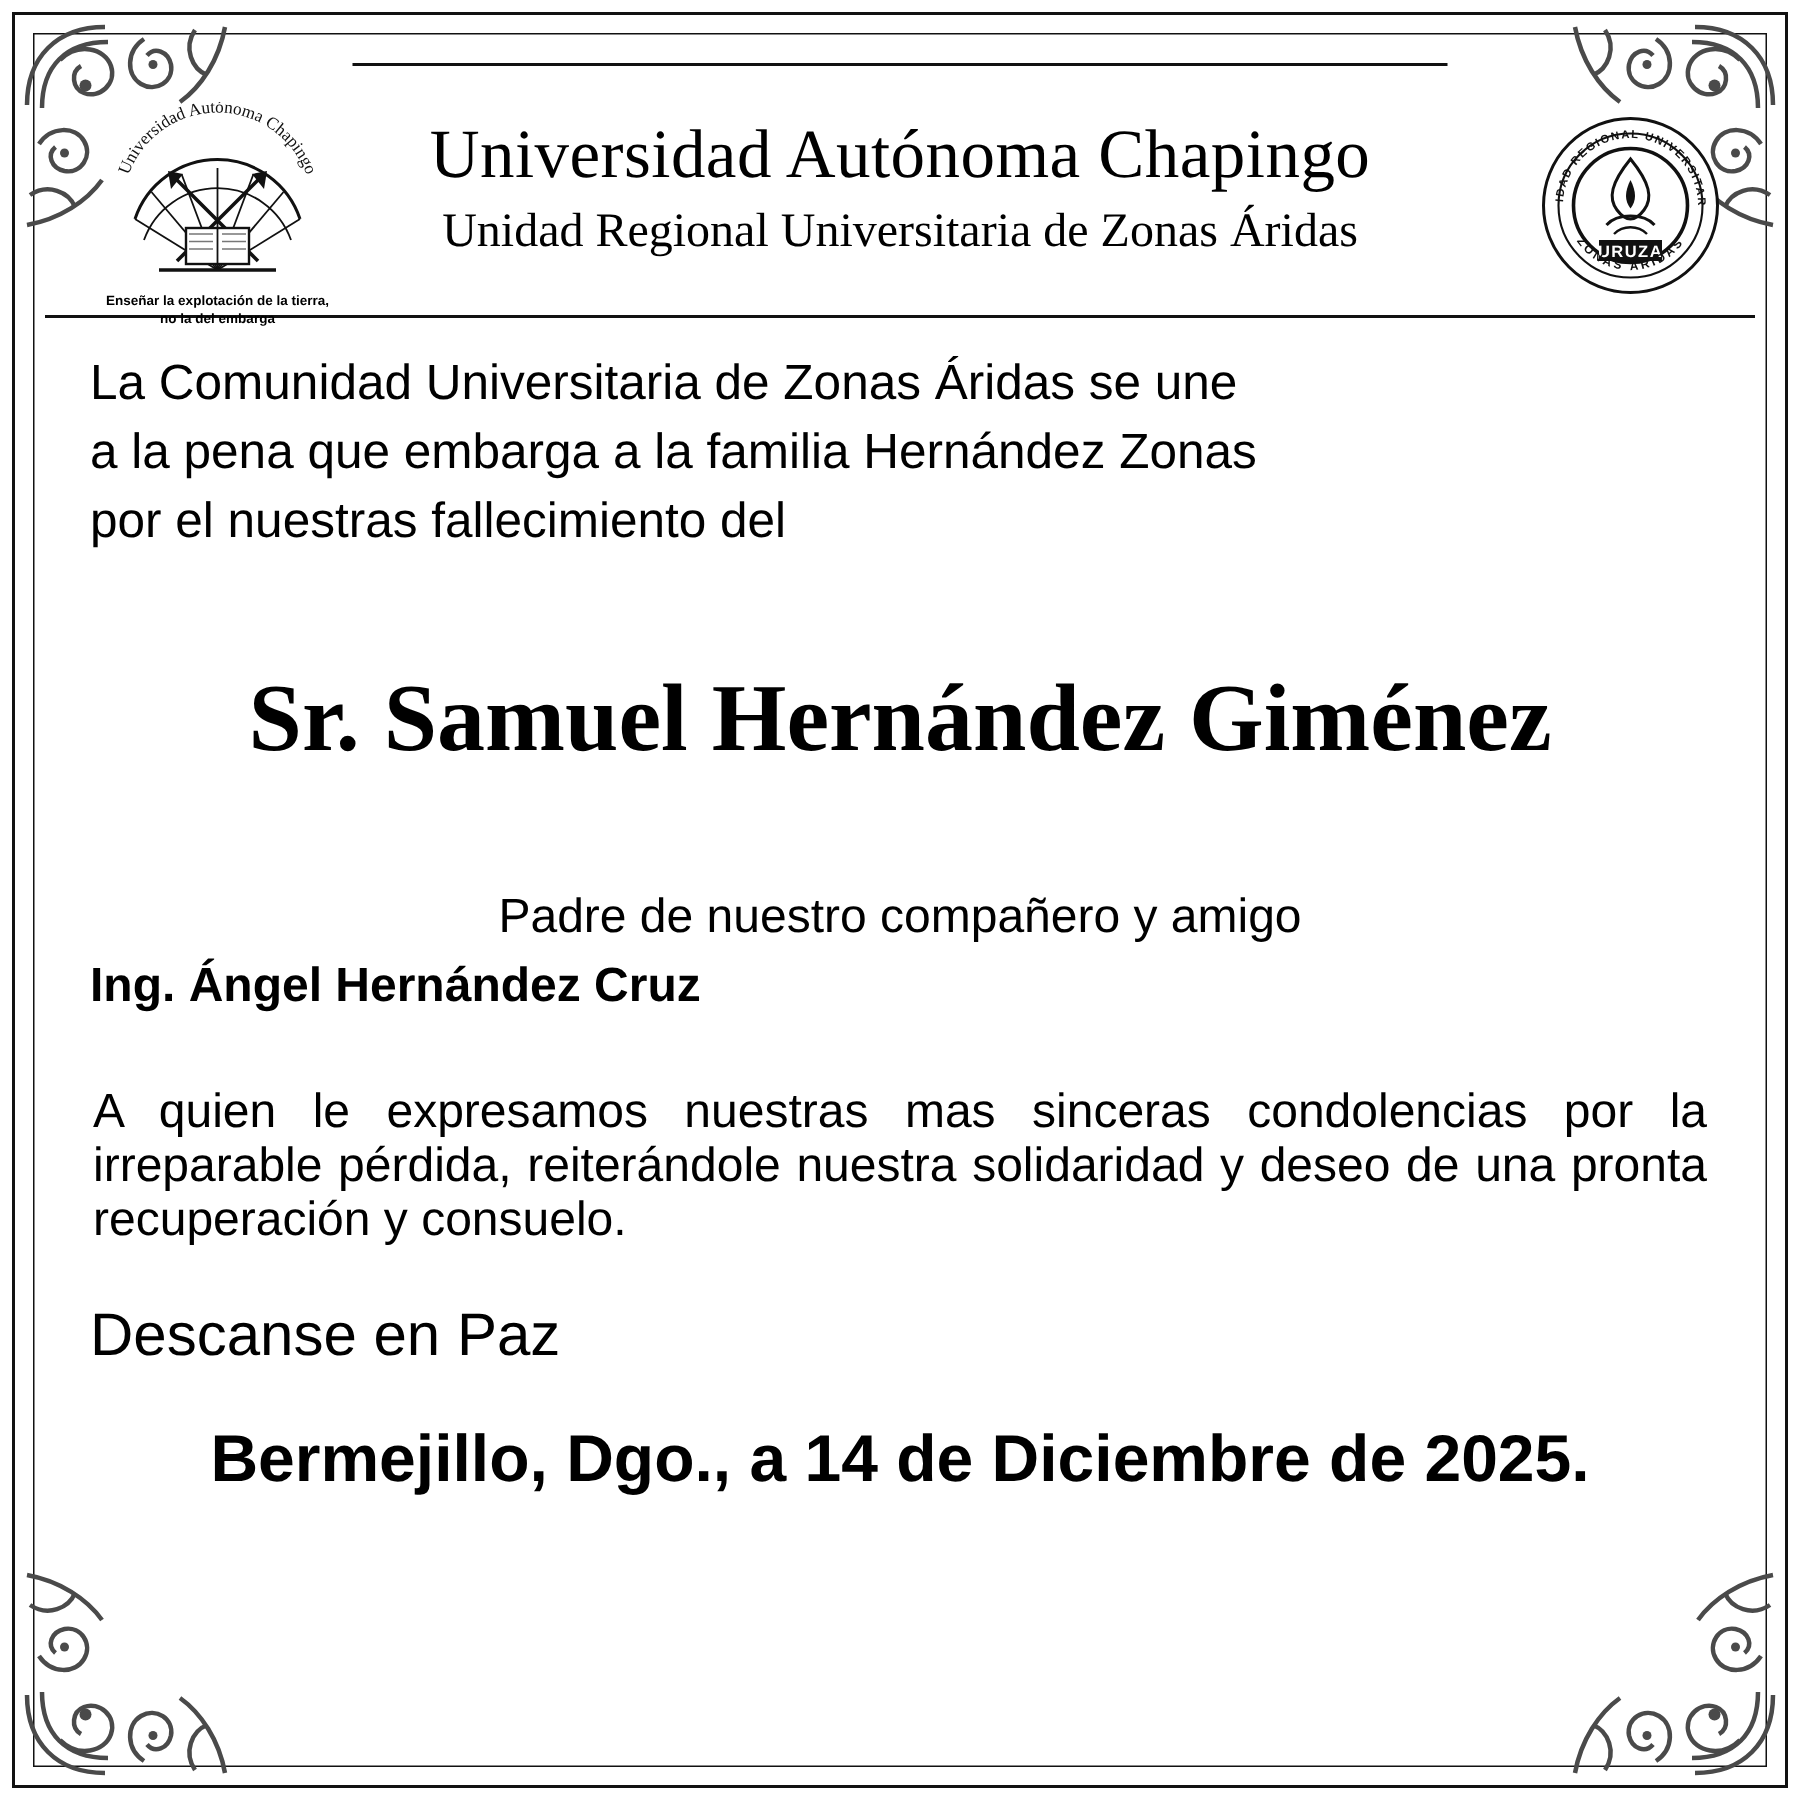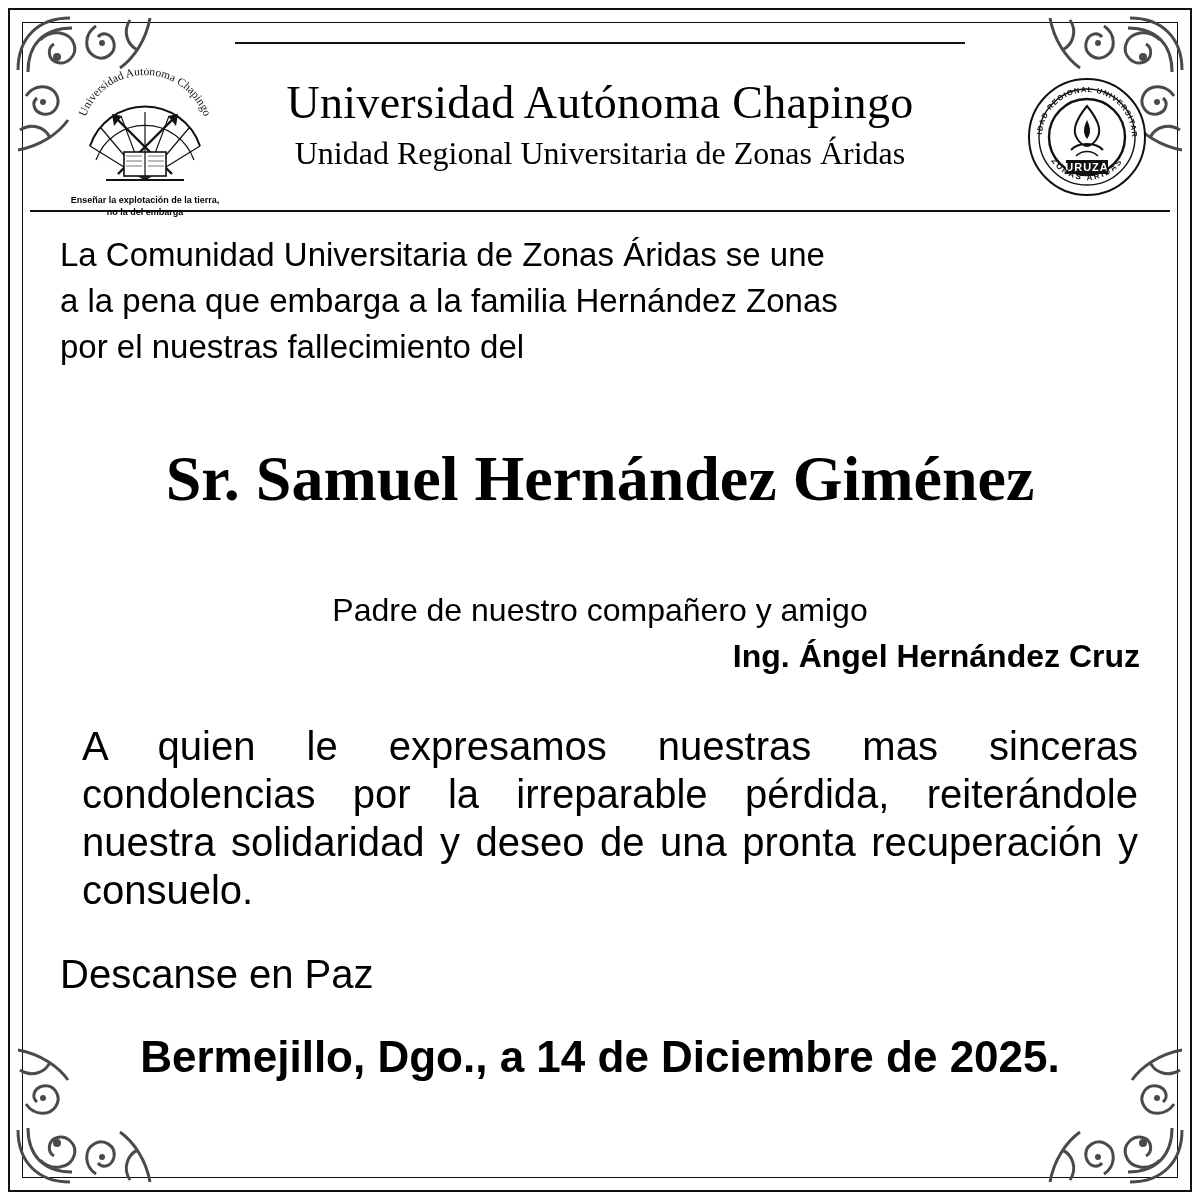--- a/index.html
+++ b/index.html
@@ -147,34 +147,33 @@
     line-height: 74px;
     margin-top: 72px;
   }
   .relation {
     text-align: center;
     font-size: 32px;
     line-height: 44px;
     margin-top: 72px;
   }
   .relation-name {
-    text-align: right;
+    text-align: left;
     font-size: 32px;
     font-weight: bold;
     line-height: 44px;
     margin-top: 2px;
   }
   .message {
     text-align: justify;
     text-align-last: left;
-    font-size: 40px;
-    line-height: 48px;
+    font-size: 32px;
+    line-height: 36px;
     margin-top: 44px;
     padding: 0 2px;
-    margin-left: 20px;
   }
   .rip {
     text-align: left;
     font-size: 40px;
     line-height: 52px;
     margin-top: 34px;
   }
   .place-date {
     text-align: center;
     font-size: 44px;

